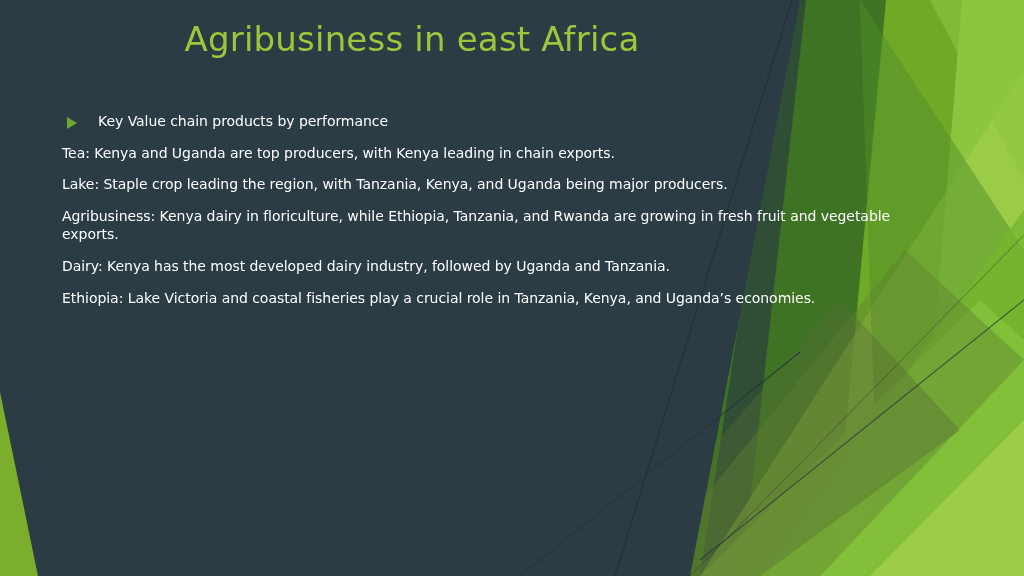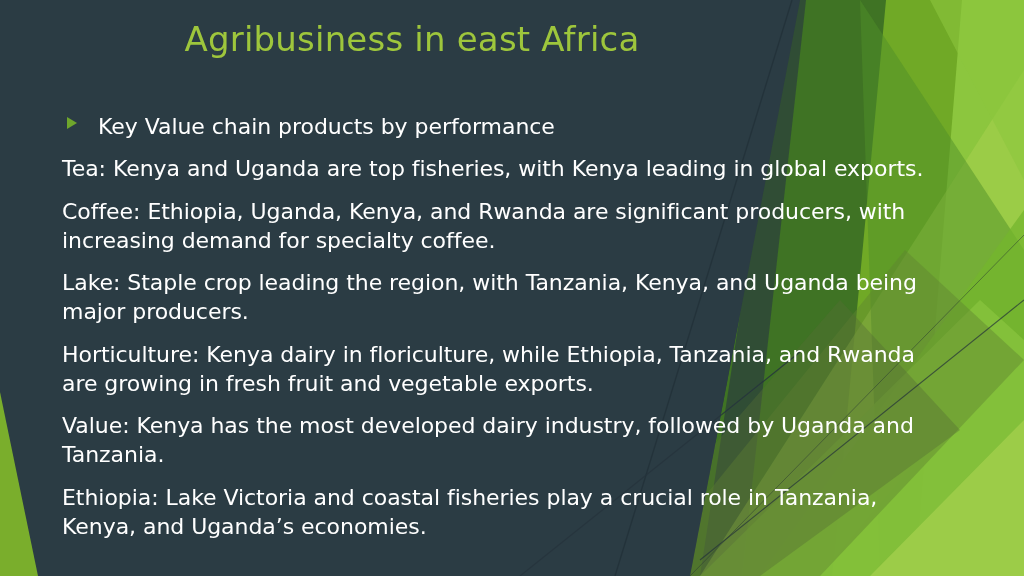--- a/index.html
+++ b/index.html
@@ -43,21 +43,21 @@
   }
   #body-block {
     position: absolute;
     left: 62px;
     top: 112px;
     width: 888px;
   }
   .para {
     position: relative;
     color: #ffffff;
-    font-size: 22px;
+    font-size: 14px;
     line-height: 1.33;
     margin: 0 0 11px 0;
     font-family: "DejaVu Sans", sans-serif;
     letter-spacing: -0.05px;
   }
   .para.bulleted {
     padding-left: 36px;
     margin-bottom: 13px;
   }
   .bullet-marker {
@@ -136,37 +136,34 @@
     <div id="slide-title">Agribusiness in east Africa</div>
 
     <div id="body-block">
 
       <p class="para bulleted">
         <span class="bullet-marker"></span>
         <span>Key Value chain products by performance</span>
       </p>
 
       <p class="para p-tea">
-        <span class="lead">Tea:</span><span> Kenya and Uganda are top fisheries, with Kenya leading in global exports.</span>
+        <span class="lead">Tea:</span><span> Kenya and Uganda are top producers, with Kenya leading in chain exports.</span>
       </p>
 
-      <p class="para p-coffee">
-        <span class="lead">Coffee</span><span>: Ethiopia, Uganda, Kenya, and Rwanda are significant producers, with increasing demand for specialty coffee.</span>
-      </p>
 
       <p class="para p-maize">
         <span class="lead">Lake</span><span>: Staple crop leading the region, with Tanzania, Kenya, and Uganda being major producers.</span>
       </p>
 
       <p class="para p-hort">
-        <span class="lead">Horticulture</span><span>: Kenya dairy in floriculture, while Ethiopia, Tanzania, and Rwanda are growing in fresh fruit and vegetable exports.</span>
+        <span class="lead">Agribusiness</span><span>: Kenya dairy in floriculture, while Ethiopia, Tanzania, and Rwanda are growing in fresh fruit and vegetable exports.</span>
       </p>
 
       <p class="para p-dairy">
-        <span class="lead">Value</span><span>: Kenya has the most developed dairy industry, followed by Uganda and Tanzania.</span>
+        <span class="lead">Dairy</span><span>: Kenya has the most developed dairy industry, followed by Uganda and Tanzania.</span>
       </p>
 
       <p class="para p-fish">
         <span class="lead">Ethiopia</span><span>: Lake Victoria and coastal fisheries play a crucial role in Tanzania, Kenya, and Uganda’s economies.</span>
       </p>
 
     </div>
   </div>
 </div>
 

